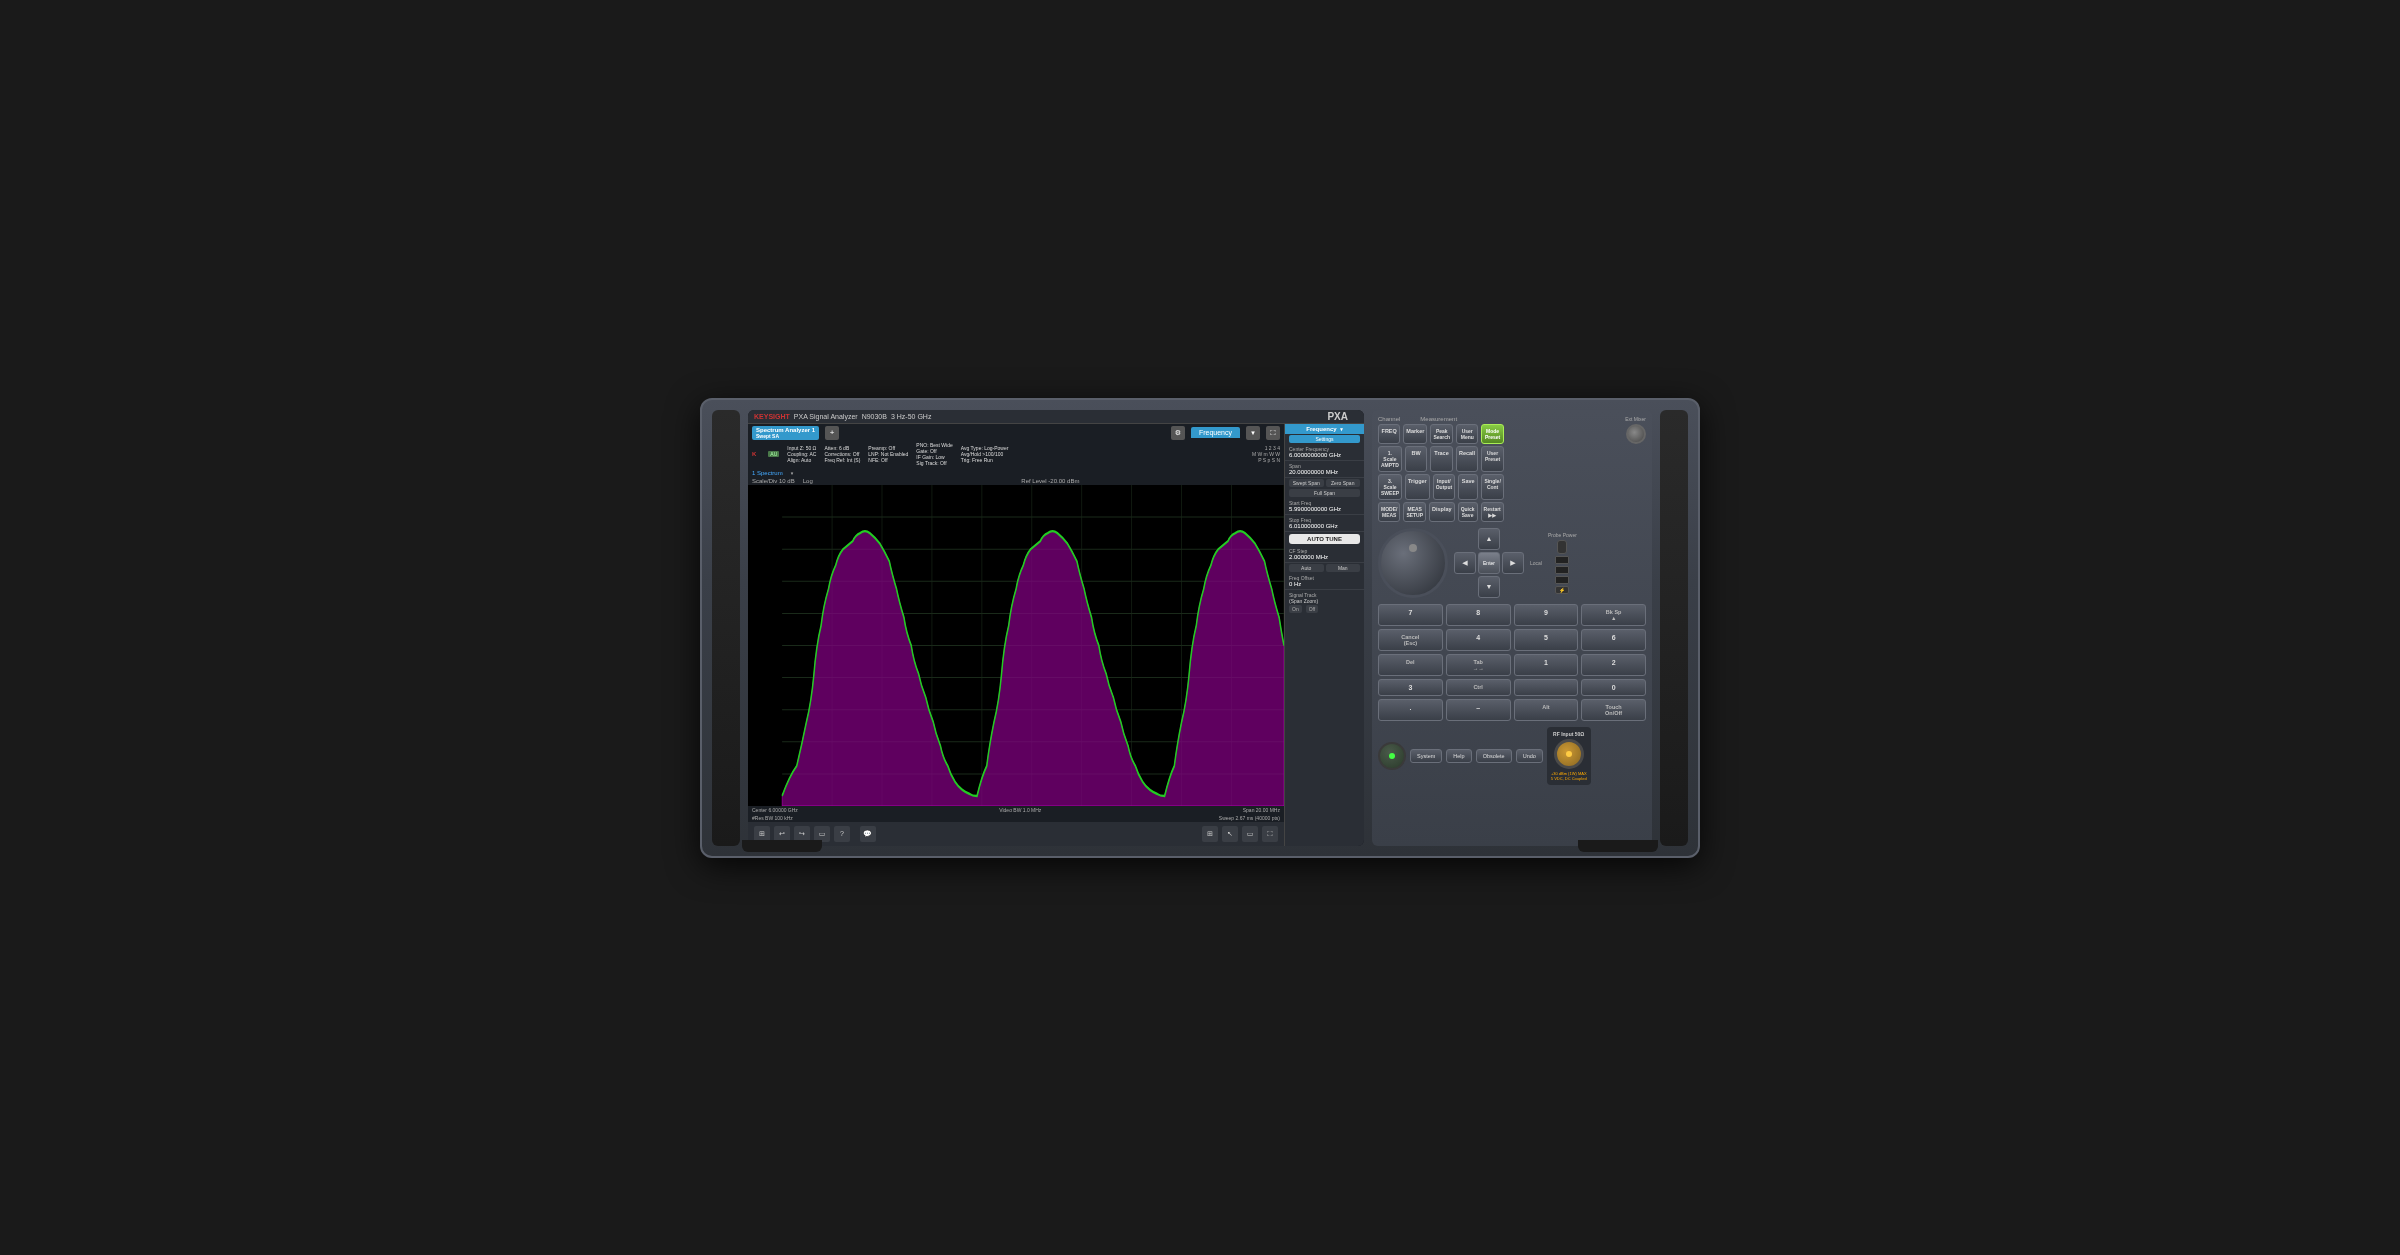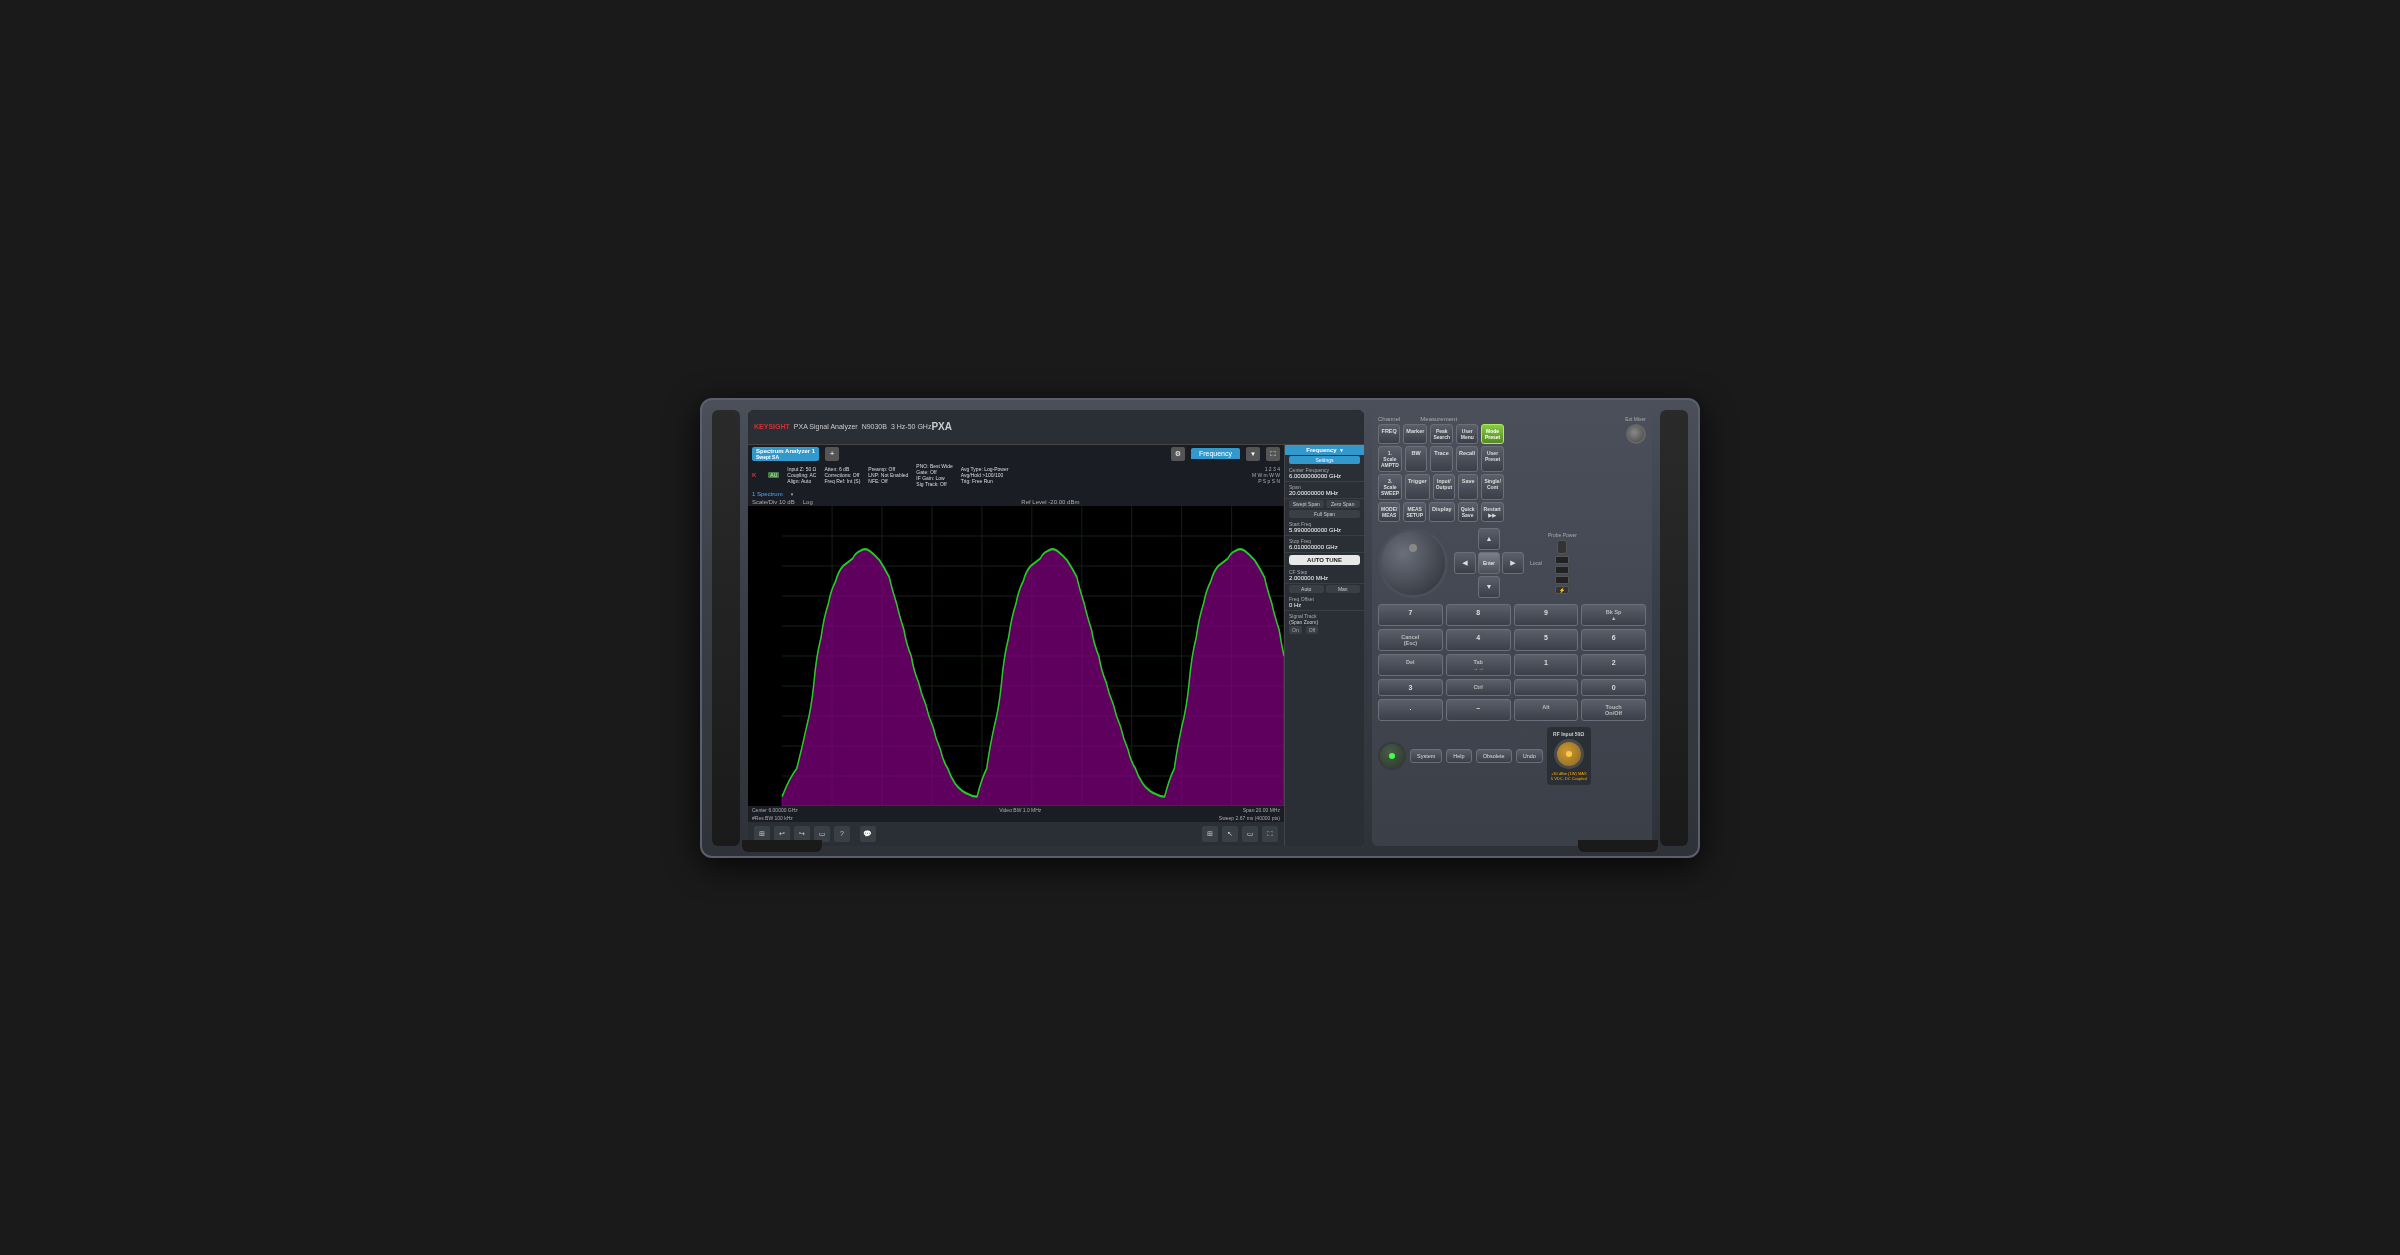--- a/index.html
+++ b/index.html
@@ -39,22 +39,23 @@
       background: #1a1e24;
       border-radius: 6px;
       overflow: hidden;
     }
     
     .screen-header {
       background: #2a2e35;
       padding: 2px 6px;
       display: flex;
       align-items: center;
+      justify-content: space-between;
       border-bottom: 1px solid #444;
-      height: 35px;
+      height: 14px;
     }
     .screen-header-left {
       display: flex;
       align-items: center;
       gap: 4px;
     }
     .keysight-logo {
       color: #cc3333;
       font-size: 7px;
       font-weight: bold;

